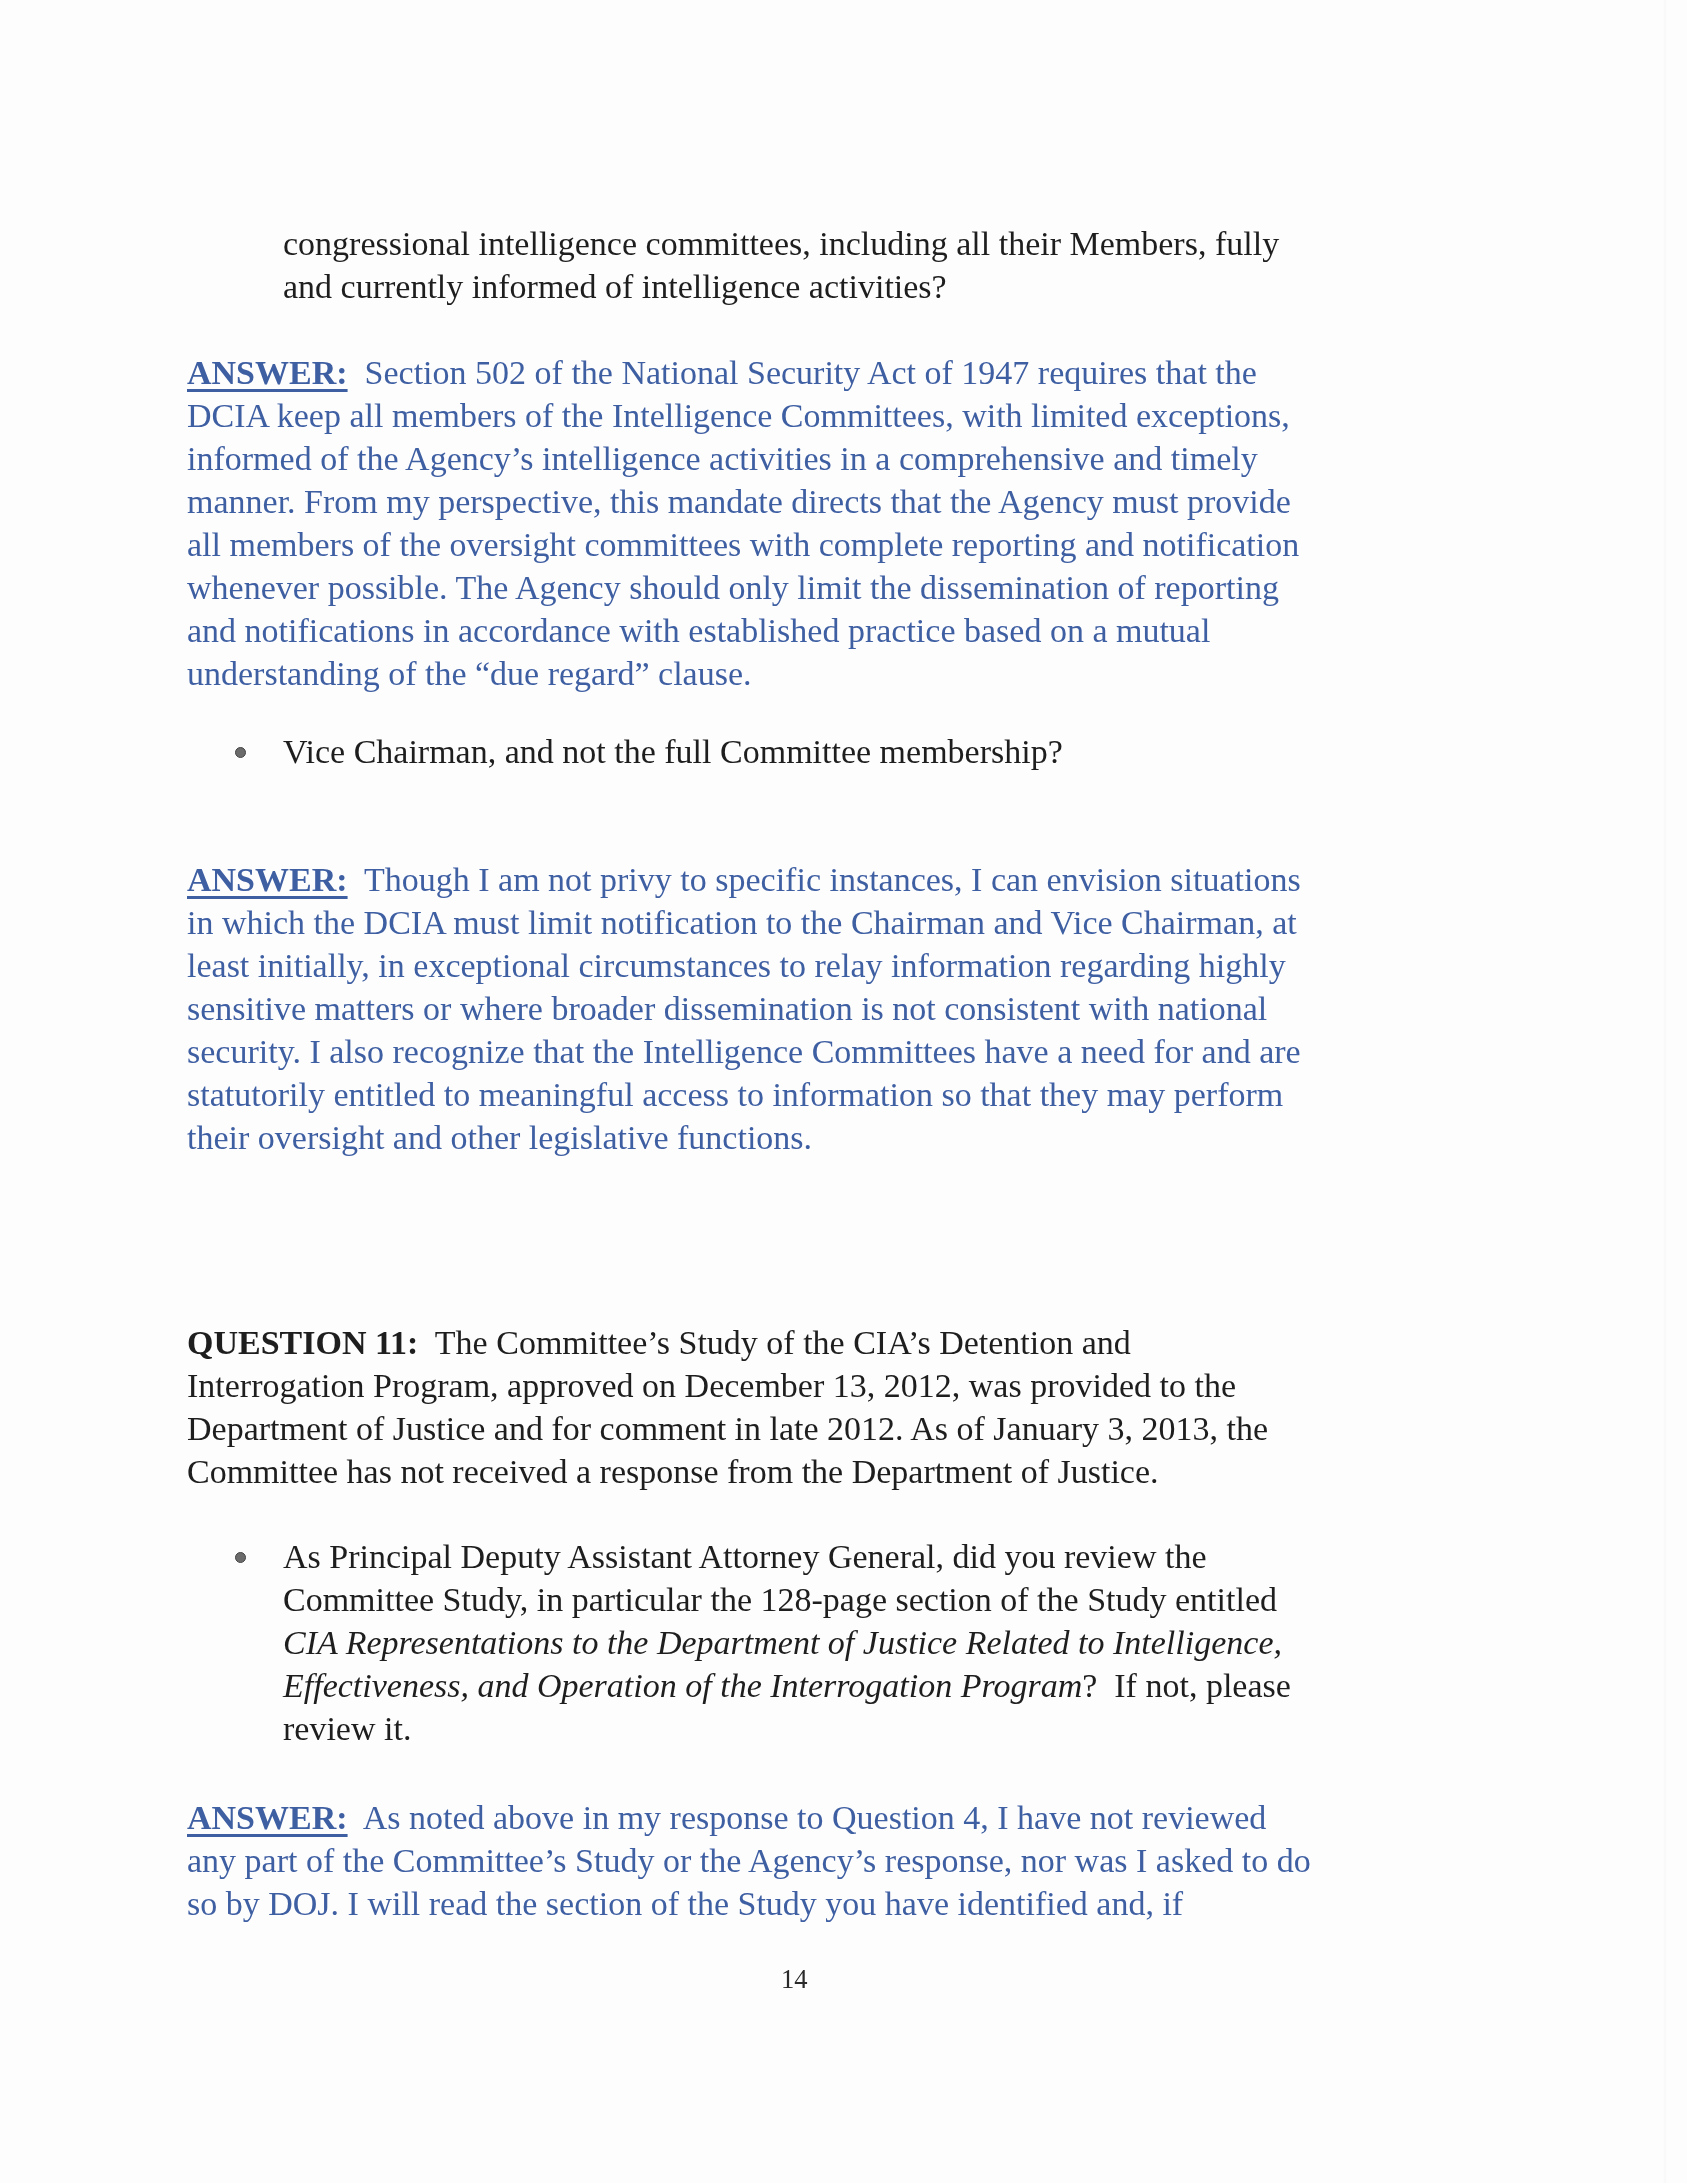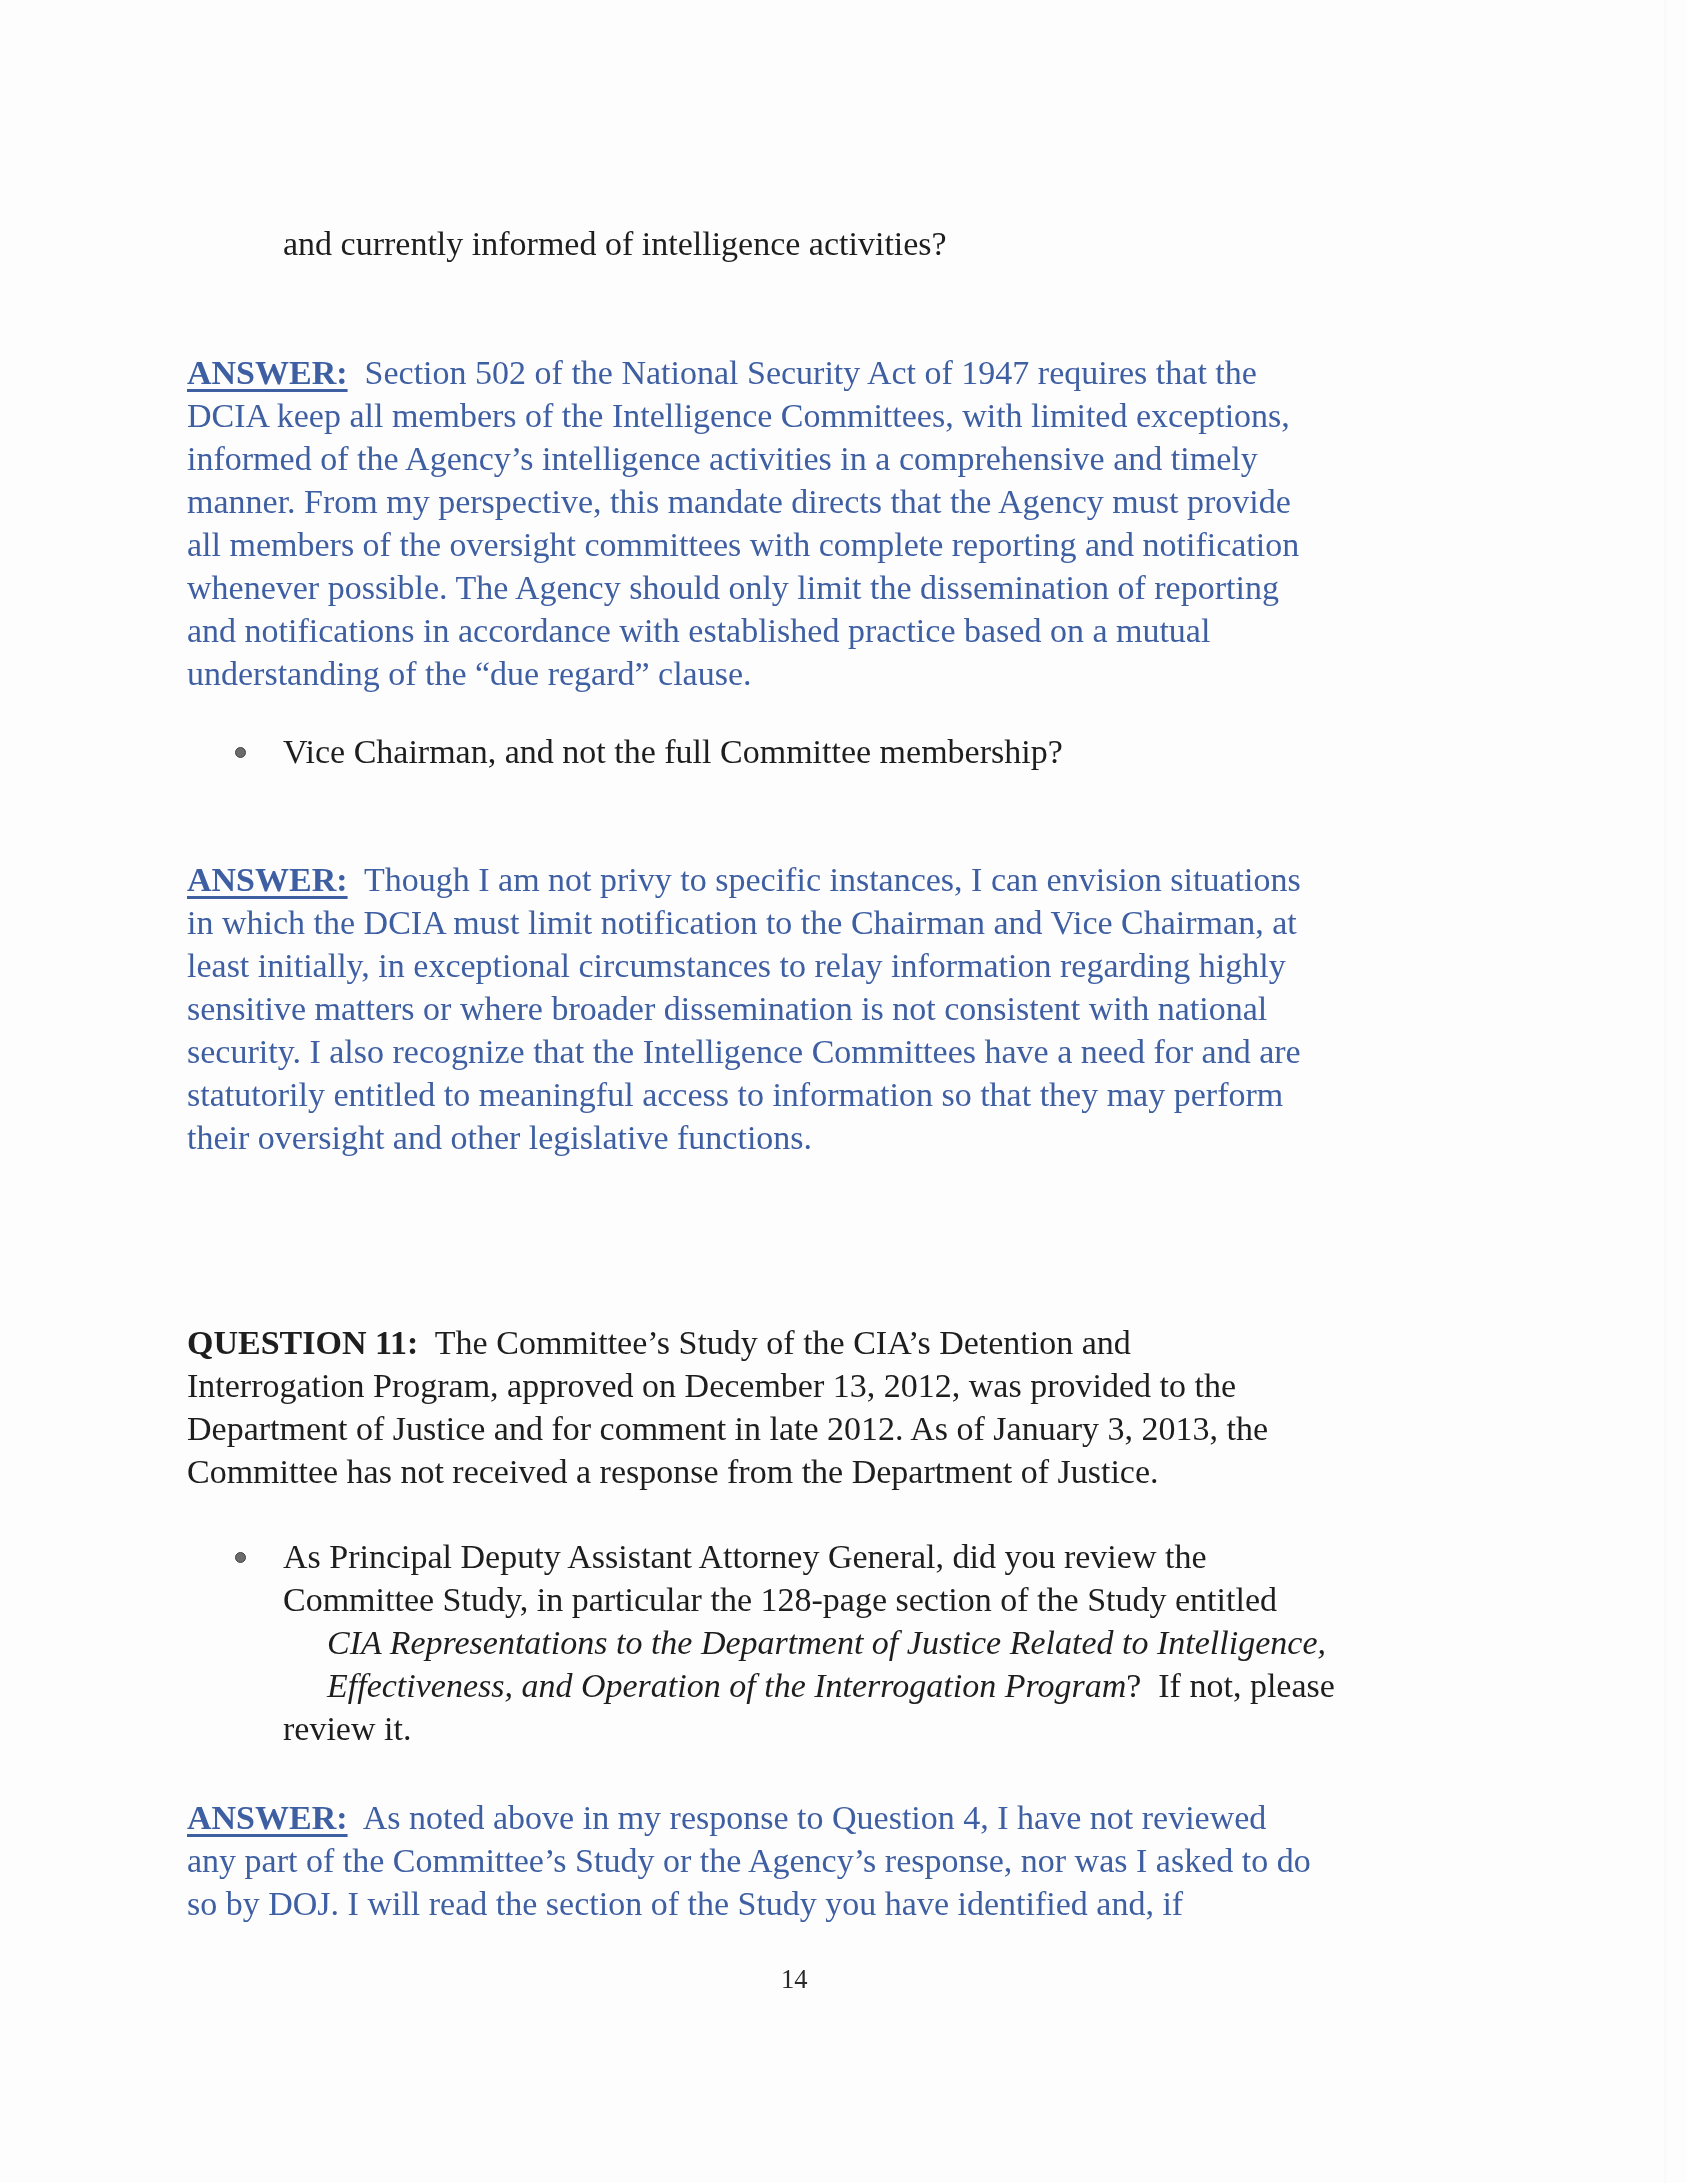--- a/index.html
+++ b/index.html
@@ -46,37 +46,38 @@
   .bullet-item .btext { display: block; margin-left: 48px; }
   .b1 { top: 730px; }
   .a2 { left: 187px; top: 858px; width: 1244px; }
   .heading {
     left: 187px; top: 1236px; width: 1257px;
     font-weight: bold; font-style: italic;
   }
   .q11 { left: 187px; top: 1321px; width: 1244px; }
   .q11 .label { font-weight: bold; }
   .b2 { top: 1535px; }
-  .b2 .ital { font-style: italic; margin-left: 44px; }
+  .b2 .ital { font-style: italic; }
   .a3 { left: 187px; top: 1796px; width: 1244px; }
   .page-num {
     position: absolute; left: 781px; top: 1964px;
     font-size: 26.5px; line-height: 30px; color: #2a2a2a;
   }
   
   .ln { display: block; }
 </style>
 </head>
 <body>
 
 <div class="scan-edge"></div>
 
 <div class="page">
 
   <p class="p q-cont">
+    <span class="ln">congressional intelligence committees, including all their Members, fully</span>
     <span class="ln">and currently informed of intelligence activities?</span>
   </p>
 
   <p class="p answer a1" style="color: rgb(63, 95, 163);">
     <span class="ln"><span class="label">ANSWER:</span><span style="white-space:pre">  Section 502 of the National Security Act of 1947 requires that the</span></span>
     <span class="ln">DCIA keep all members of the Intelligence Committees, with limited exceptions,</span>
     <span class="ln">informed of the Agency’s intelligence activities in a comprehensive and timely</span>
     <span class="ln">manner.  From my perspective, this mandate directs that the Agency must provide</span>
     <span class="ln">all members of the oversight committees with complete reporting and notification</span>
     <span class="ln">whenever possible.  The Agency should only limit the dissemination of reporting</span>

